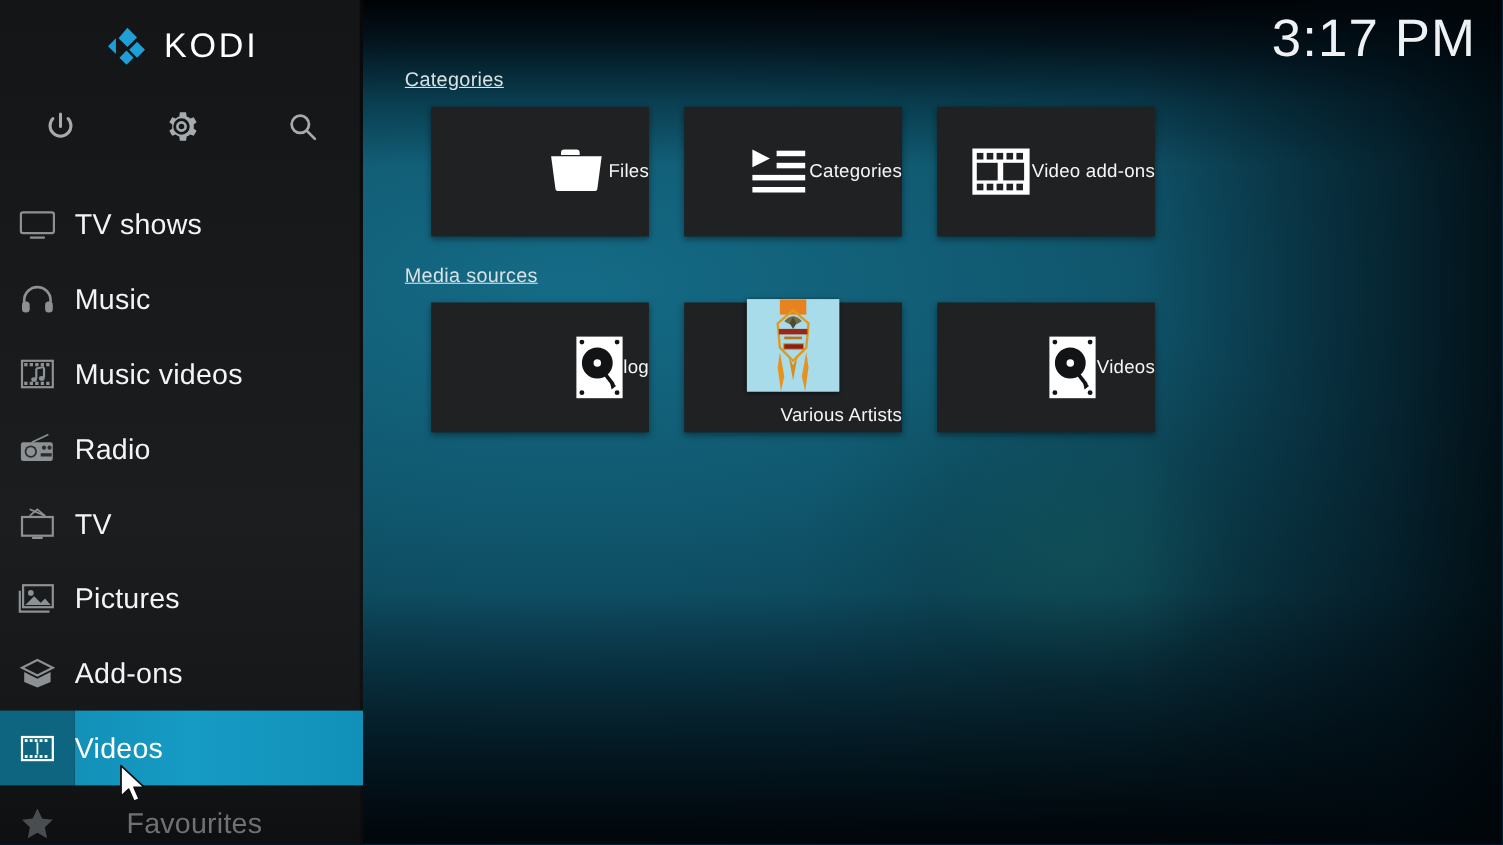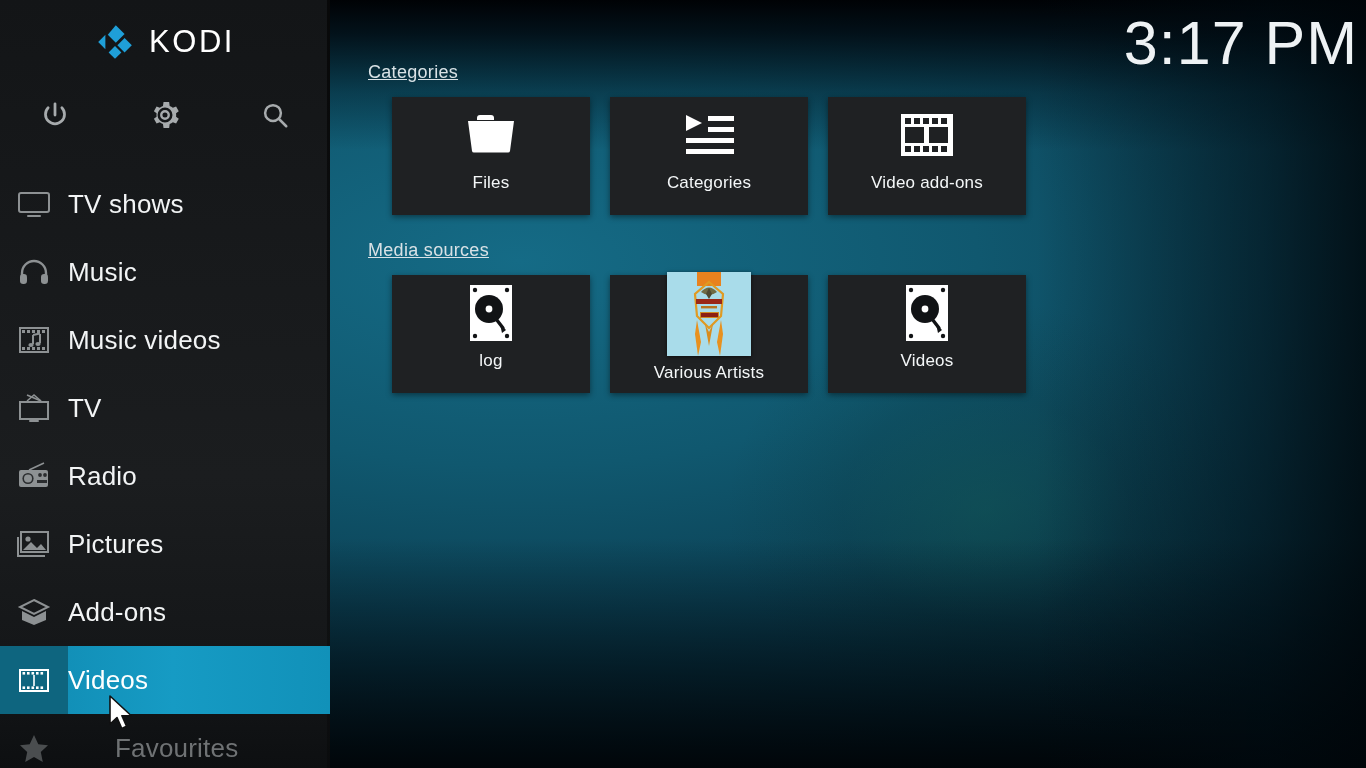--- a/index.html
+++ b/index.html
@@ -139,23 +139,23 @@
     width: 262px; height: 68px;
     background: linear-gradient(to right, #1290b8 0%, #169bc4 40%, #1191b9 100%);
   }
   .nav-item.selected .nav-icon,
   .nav-item.selected .nav-label { position: relative; z-index: 2; }
   .nav-item.selected .nav-label { color: #ffffff; }
 
   
   .clock {
     position: absolute;
-    right: 8px; top: 8px;
+    right: 24px; top: 8px;
     color: #eef2f4;
-    font-size: 61px;
+    font-size: 48px;
     letter-spacing: 1px;
     font-weight: 400;
     z-index: 4;
   }
 
   .section-title {
     position: absolute;
     color: #d9e2e6;
     font-size: 18px;
     letter-spacing: 0.3px;
@@ -166,28 +166,28 @@
   #src-title { left: 368px; top: 240px; text-align: center; }
 
   .tilerow { position: absolute; z-index: 3; display: flex; }
   #cat-row { left: 392px; top: 97px; }
   #src-row { left: 392px; top: 275px; }
 
   .tile {
     position: relative;
     width: 198px;
     height: 118px;
-    margin-right: 20px;
+    margin-right: 32px;
     background: #1f2123;
     box-shadow: 0 2px 6px rgba(0,0,0,0.45);
     cursor: pointer;
     display: flex;
-    flex-direction: column;
-    align-items: center;
-    justify-content: flex-start;
+    flex-direction: row;
+    align-items: center;
+    justify-content: flex-end;
   }
   .tile-icon {
     height: 76px;
     display: flex;
     align-items: center;
     justify-content: center;
   }
   .tile-icon svg { display: block; }
   .tile-label {
     color: #f4f7f8;
@@ -314,42 +314,42 @@
               <ellipse cx="21" cy="20" rx="2.6" ry="2.1"></ellipse>
             </g>
           </svg>
         </div>
         <span class="nav-label">Music videos</span>
       </div>
 
       <div class="nav-item">
         <div class="nav-icon">
           <svg width="34" height="32" viewBox="0 0 34 32">
-            <rect x="3" y="10" width="28" height="17" stroke="#8d9193" stroke-width="2" fill="none"></rect>
-            <path d="M10 9 L17 3 L24 9" stroke="#8d9193" stroke-width="1.6" fill="none"></path>
-            <path d="M10 3 L24 9" stroke="#8d9193" stroke-width="1.6" fill="none"></path>
-            <path d="M13 29 h8" stroke="#8d9193" stroke-width="2" stroke-linecap="round"></path>
-          </svg>
-        </div>
-        <span class="nav-label">TV</span>
-      </div>
-
-      <div class="nav-item">
-        <div class="nav-icon">
-          <svg width="34" height="32" viewBox="0 0 34 32">
             <path d="M12 10 L27 3" stroke="#8d9193" stroke-width="1.6"></path>
             <rect x="2" y="10" width="29" height="17" rx="2" fill="#8d9193"></rect>
             <circle cx="11" cy="18.5" r="5.6" fill="#2b2d2f"></circle>
             <circle cx="11" cy="18.5" r="4" fill="#8d9193"></circle>
             <circle cx="23" cy="15" r="1.9" fill="#2b2d2f"></circle>
             <circle cx="28" cy="15" r="1.9" fill="#2b2d2f"></circle>
             <rect x="20" y="20" width="10" height="3" fill="#2b2d2f"></rect>
           </svg>
         </div>
         <span class="nav-label">Radio</span>
+      </div>
+
+      <div class="nav-item">
+        <div class="nav-icon">
+          <svg width="34" height="32" viewBox="0 0 34 32">
+            <rect x="3" y="10" width="28" height="17" stroke="#8d9193" stroke-width="2" fill="none"></rect>
+            <path d="M10 9 L17 3 L24 9" stroke="#8d9193" stroke-width="1.6" fill="none"></path>
+            <path d="M10 3 L24 9" stroke="#8d9193" stroke-width="1.6" fill="none"></path>
+            <path d="M13 29 h8" stroke="#8d9193" stroke-width="2" stroke-linecap="round"></path>
+          </svg>
+        </div>
+        <span class="nav-label">TV</span>
       </div>
 
       <div class="nav-item">
         <div class="nav-icon">
           <svg width="36" height="32" viewBox="0 0 36 32">
             <rect x="5" y="4" width="27" height="20" stroke="#8d9193" stroke-width="2" fill="none"></rect>
             <circle cx="12" cy="11" r="2.6" fill="#8d9193"></circle>
             <path d="M7 22 L15 14 L21 20 L25 16 L30 22 Z" fill="#8d9193"></path>
             <path d="M2 9 L2 28 L29 28" stroke="#8d9193" stroke-width="2" fill="none"></path>
           </svg>

